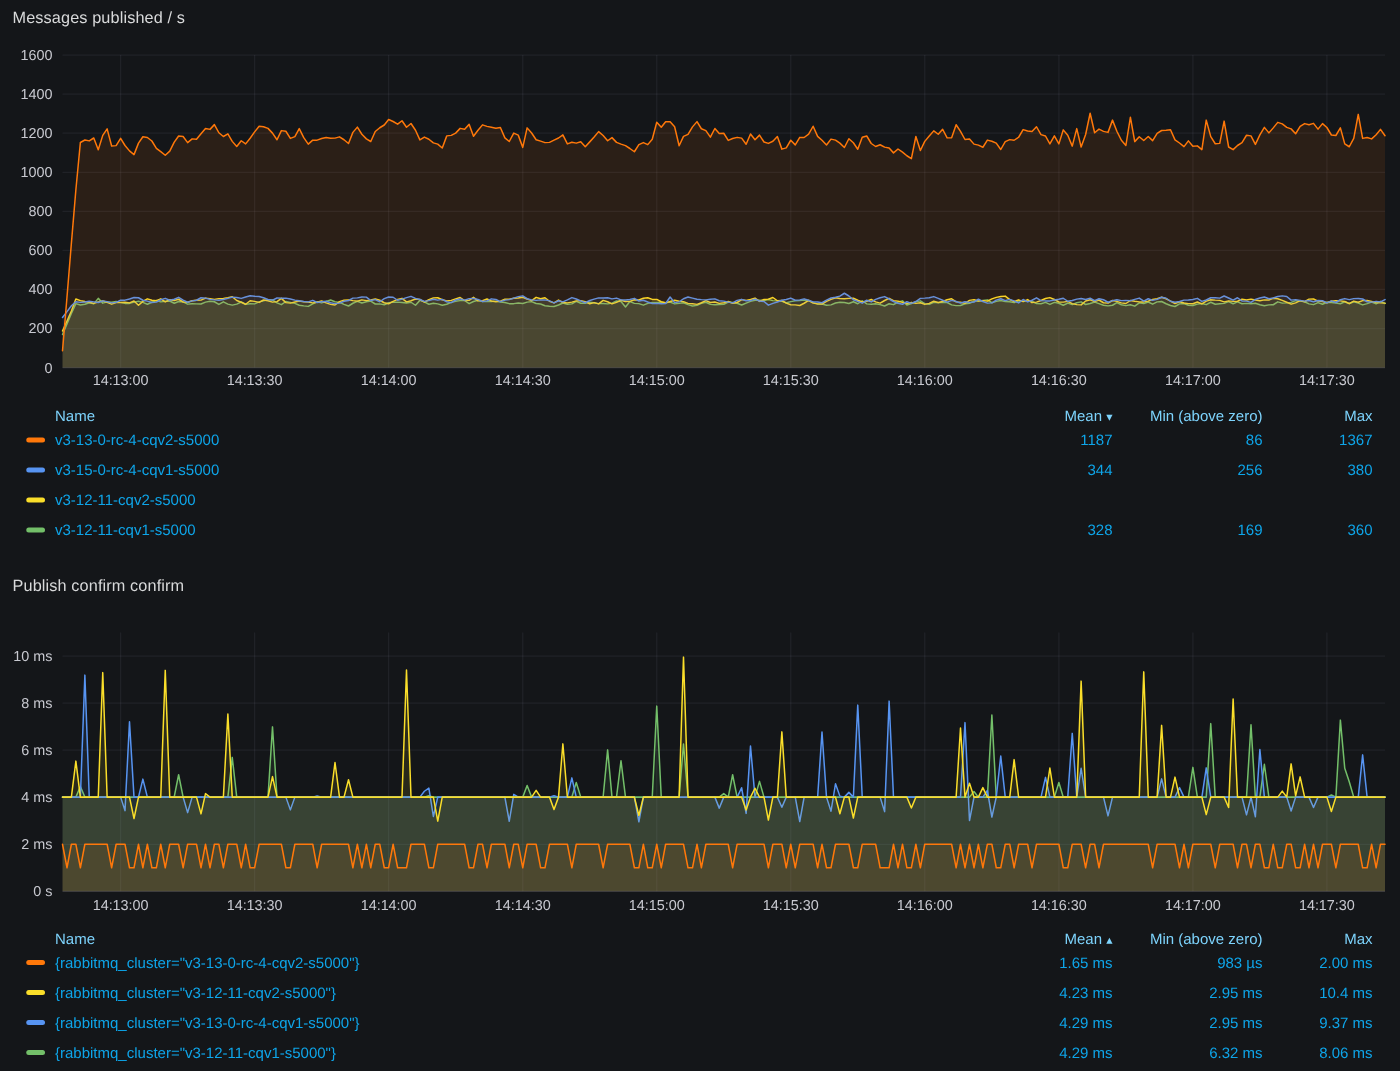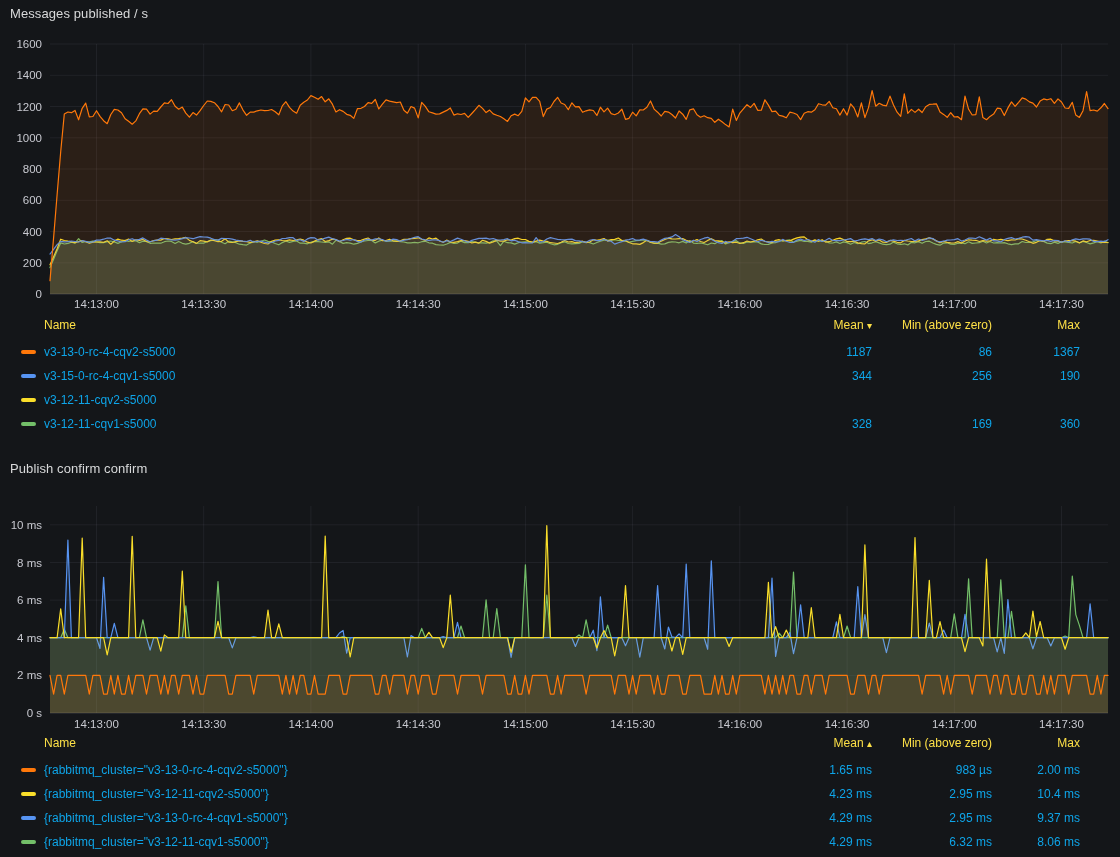--- a/index.html
+++ b/index.html
@@ -24,33 +24,33 @@
     color: #d8d9da;
     letter-spacing: .1px;
     cursor: pointer;
     white-space: nowrap;
   }
 
   svg.chart { position: absolute; left: 0; width: 1120px; cursor: crosshair; display: block; }
   svg .tick { fill: #c8c9d0; font-size: 11.5px; font-family: "Liberation Sans", sans-serif; }
 
   .legend { position: absolute; left: 0; width: 1120px; font-size: 12px; }
-  .legend-header { display: flex; align-items: flex-start; height: 22px; color: #fde047; }
+  .legend-header { display: flex; align-items: flex-end; height: 22px; color: #7dd3fc; }
   .lh-name { margin-left: 44px; flex: 1; cursor: pointer; }
   .legend-row { display: flex; align-items: center; height: 24px; color: #0ea5e9; }
   .series-icon {
     display: inline-block;
     width: 15px; height: 4px;
     border-radius: 2px;
     margin-left: 21px; margin-right: 8px;
     flex: none;
     cursor: pointer;
   }
   .series-name { flex: 1; cursor: pointer; white-space: nowrap; overflow: hidden; text-overflow: ellipsis; }
-  .lh-right, .lr-right { display: flex; flex: none; margin-right: 40px; }
+  .lh-right, .lr-right { display: flex; flex: none; margin-right: 22px; }
   .cell { text-align: right; white-space: nowrap; }
   .cell.mean { width: 100px; }
   .cell.min  { width: 120px; }
   .cell.max  { width: 88px; }
   .lh-right .cell { cursor: pointer; }
   .sort { font-size: 10px; }
 </style>
 </head>
 <body>
 
@@ -126,21 +126,21 @@
       <span class="cell max">1367</span>
     </span>
   </div>
 
   <div class="legend-row">
     <span class="series-icon" style="background: rgb(87, 148, 242);"></span>
     <span class="series-name">v3-15-0-rc-4-cqv1-s5000</span>
     <span class="lr-right">
       <span class="cell mean">344</span>
       <span class="cell min">256</span>
-      <span class="cell max">190</span>
+      <span class="cell max">380</span>
     </span>
   </div>
 
   <div class="legend-row">
     <span class="series-icon" style="background: rgb(250, 222, 42);"></span>
     <span class="series-name">v3-12-11-cqv2-s5000</span>
   </div>
 
   <div class="legend-row">
     <span class="series-icon" style="background: rgb(115, 191, 105);"></span>

